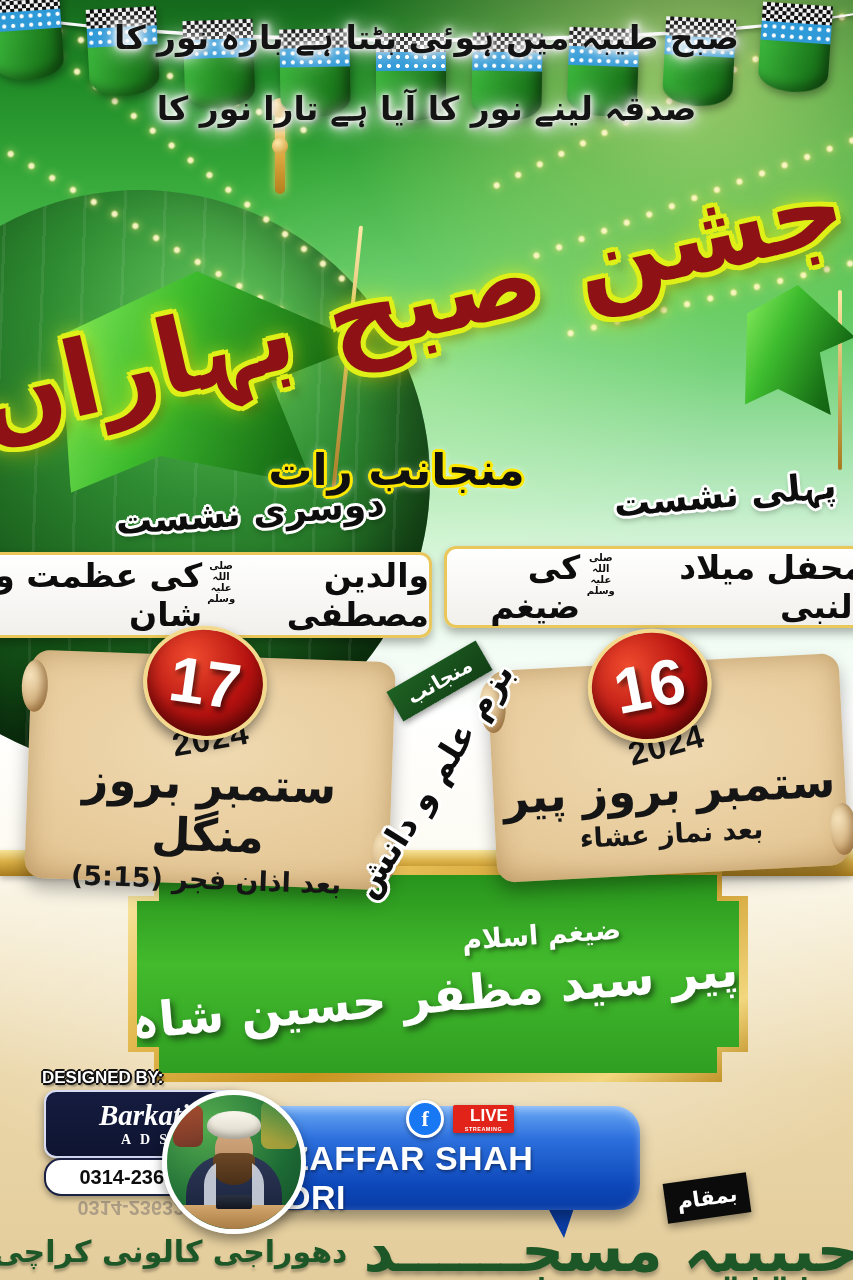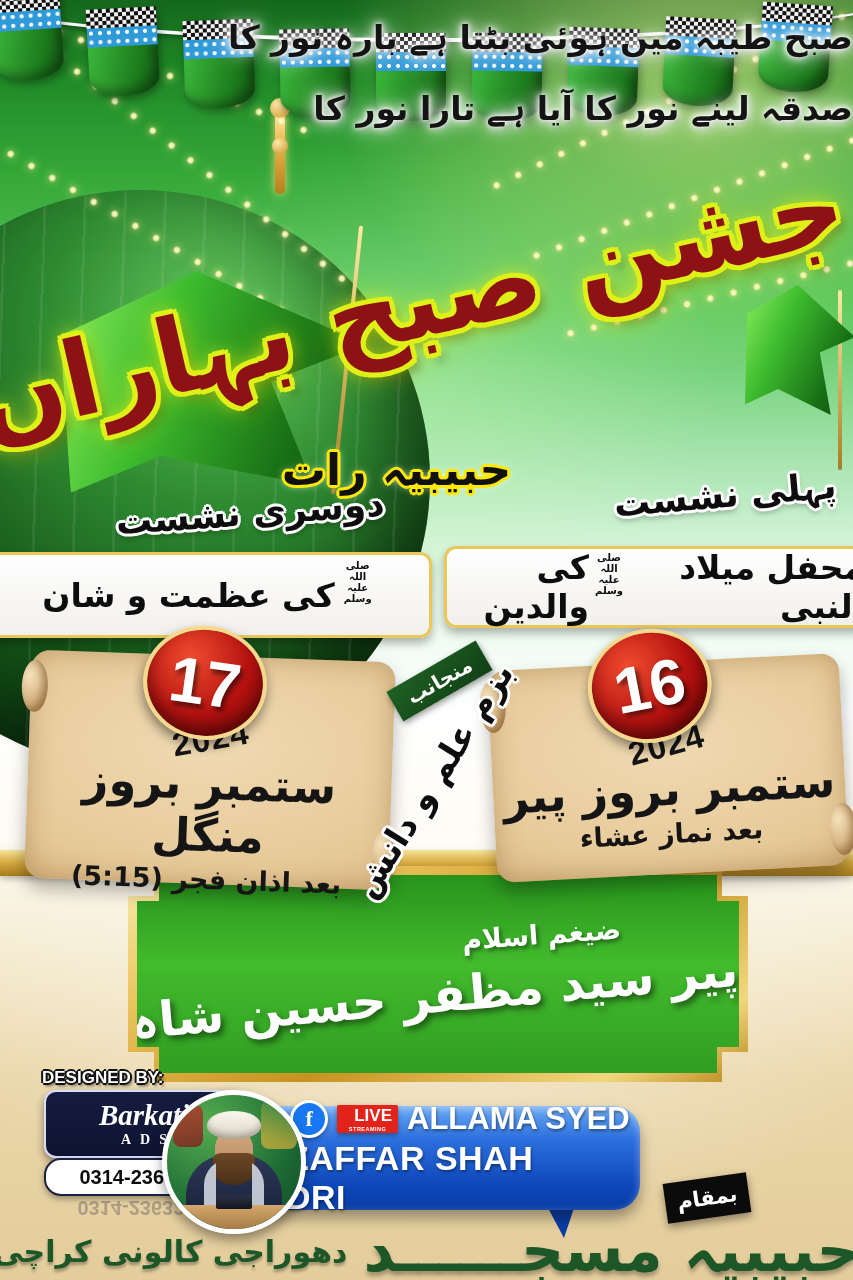--- a/index.html
+++ b/index.html
@@ -41,21 +41,21 @@
   .bunting{position:absolute;left:0;top:0;width:100%;height:150px;z-index:3;}
   .string{position:absolute;left:-90px;top:-78px;width:1030px;height:116px;border-radius:50%;
     border-bottom:4px solid #fafafa;box-shadow:0 3px 4px rgba(0,0,0,.25);}
   .flag{position:absolute;width:70px;height:88px;filter:drop-shadow(2px 4px 4px rgba(0,0,0,.35));}
   .flag .band1{height:19px;background:repeating-conic-gradient(#101010 0% 25%, #f2f2f2 0% 50%) 0 0/8px 8px;}
   .flag .band2{height:19px;background-color:#2f9ad8;
     background-image:radial-gradient(circle at 4px 5px,#fff 1.6px,transparent 2.4px);background-size:9px 9px;}
   .flag .cloth{height:50px;background:linear-gradient(105deg,#3cb83c,#1d7d1d 65%,#135813);
     border-radius:0 0 50% 50% / 0 0 38% 38%;box-shadow:inset -6px -6px 10px rgba(0,0,0,.3);}
   
-  .couplet{position:absolute;left:0;right:0;text-align:right;z-index:4;direction:rtl;
+  .couplet{position:absolute;left:0;right:0;text-align:center;z-index:4;direction:rtl;
     color:#141414;font-weight:bold;font-size:33px;
     text-shadow:0 0 5px #fff,0 0 9px #fff,0 0 16px #fff,0 0 24px rgba(255,255,255,.9),2px 3px 3px rgba(0,0,0,.25);}
   .couplet.l1{top:18px;} .couplet.l2{top:89px;}
   
   .main-title{position:absolute;left:0;right:0;top:238px;z-index:4;text-align:center;direction:rtl;
     font-size:104px;font-weight:bold;color:#8e1115;white-space:nowrap;
     transform:rotate(-13deg);
     text-shadow:
       -5px 0 0 #dff018, 5px 0 0 #dff018, 0 -5px 0 #dff018, 0 5px 0 #dff018,
       -4px -4px 0 #dff018, 4px -4px 0 #dff018, -4px 4px 0 #dff018, 4px 4px 0 #dff018,
@@ -261,31 +261,32 @@
         <div class="band1"></div>
         <div class="band2"></div>
         <div class="cloth"></div>
       </div>
   </div>
 
   <div class="couplet l1">صبح طیبہ میں ہوئی بٹتا ہے بارہ نور کا</div>
   <div class="couplet l2">صدقہ لینے نور کا آیا ہے تارا نور کا</div>
 
   <div class="main-title">جشن صبح بہاراں</div>
-  <div class="subtitle">حبیبیہ رات</div>
+  <div class="subtitle">منجانب رات</div>
 
   <div class="session-heading s1-heading">پہلی نشست</div>
   <div class="topic-box s1-box">
     <span>محفل میلاد النبی</span>
     <span class="salawat">صلی اللہ علیہ وسلم</span>
-    <span>کی والدین</span>
+    <span>کی ضیغم</span>
   </div>
 
   <div class="session-heading s2-heading">دوسری نشست</div>
   <div class="topic-box s2-box">
+    <span>والدین مصطفی</span>
     <span class="salawat">صلی اللہ علیہ وسلم</span>
     <span>کی عظمت و شان</span>
   </div>
 
   <div class="ribbon"></div>
 
   <div class="scroll scroll-16">
     <div class="date-badge badge-16">16</div>
     <div class="scroll-inner">
       <span class="scroll-year">2024</span>
@@ -331,21 +332,20 @@
     <div class="laptop"></div>
   </div>
 
   <div class="livebar">
     <div class="lb-row1">
       <span class="fb-icon">f</span>
       <span class="live-badge">
         <span class="lv">LIVE</span>
         <span class="st">STREAMING</span>
       </span>
-      <span class="lb-line1">ALLAMA SYED</span>
     </div>
     <div class="lb-line2">MUZAFFAR SHAH QADRI</div>
   </div>
   <div class="lb-tail"></div>
 
   <div class="venue-tag">بمقام</div>
   <div class="venue-line">
     <span class="venue-masjid">حبیبیہ مسجــــــد</span>
     <span class="venue-address">دھوراجی کالونی کراچی</span>
   </div>

